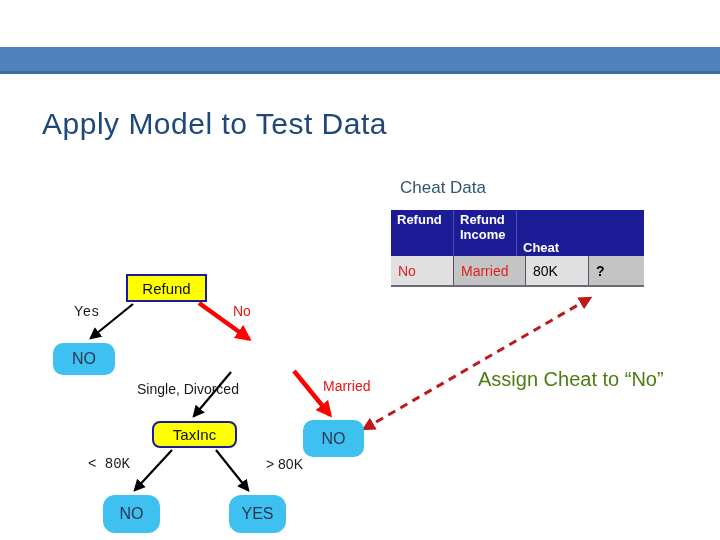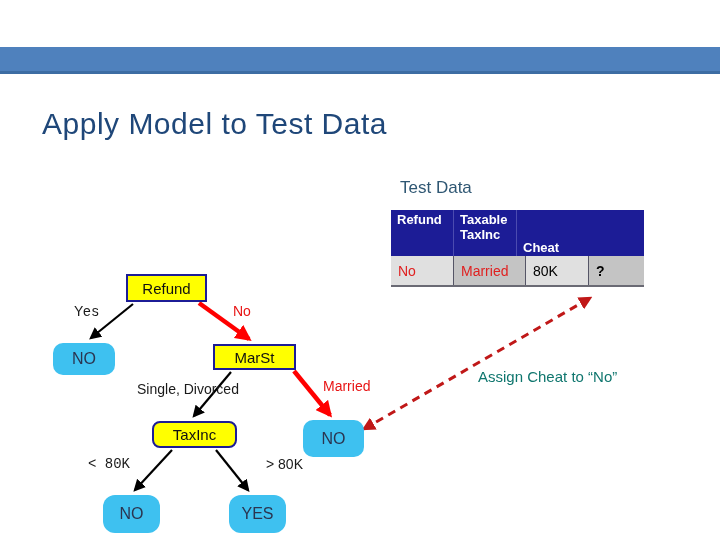--- a/index.html
+++ b/index.html
@@ -41,36 +41,36 @@
   .leaf-yes-high{left:229px;top:448px;width:57px;height:38px;border-radius:12px;}
 
   .branch-label{position:absolute;font-size:14px;color:#1a1a1a;white-space:nowrap;}
   .lbl-yes{left:74px;top:256px;letter-spacing:1px;}
   .lbl-no{left:233px;top:256px;color:#E81414;}
   .lbl-sd{left:137px;top:334px;}
   .lbl-married{left:323px;top:331px;color:#E81414;}
   .lbl-lt{left:88px;top:409px;font-family:Liberation Mono, monospace;}
   .lbl-gt{left:266px;top:409px;}
 
-  .annotation{position:absolute;left:478px;top:321px;font-size:15px;color:#0f766e;white-space:nowrap;text-align:center;}
+  .annotation{position:absolute;left:478px;top:321px;font-size:20px;color:#4d7c0f;white-space:nowrap;text-align:center;}
 
   .arrows{position:absolute;left:0;top:0;width:720px;height:540px;pointer-events:none;}
 </style>
 </head>
 <body>
 
 <div class="slide">
   <div class="banner"></div>
   <h1 class="title">Apply Model to Test Data</h1>
-  <div class="testdata-label">Test Data</div>
+  <div class="testdata-label">Cheat Data</div>
 
   <div class="table">
     <div class="thead">
       <div class="th c1">Refund</div>
-      <div class="th c3">Taxable TaxInc</div>
+      <div class="th c3">Refund Income</div>
       <div class="th c4">Cheat</div>
     </div>
     <div class="trow">
       <div class="td c1 shade-a red-text">No</div>
       <div class="td c2 shade-b red-text">Married</div>
       <div class="td c3 shade-a">80K</div>
       <div class="td c4 shade-b bold">?</div>
     </div>
   </div>
 
@@ -99,21 +99,20 @@
     <line x1="294" y1="324" x2="330" y2="368" stroke="#FF0000" stroke-width="4.5" marker-end="url(#ah-red)"></line>
 
     <line x1="172" y1="403" x2="135" y2="443" stroke="#000000" stroke-width="2.2" marker-end="url(#ah-black)"></line>
 
     <line x1="216" y1="403" x2="248" y2="443" stroke="#000000" stroke-width="2.2" marker-end="url(#ah-black)"></line>
 
     <line x1="364" y1="382" x2="590" y2="251" stroke="#C01818" stroke-width="3" stroke-dasharray="8 6" marker-end="url(#ah-dred-end)" marker-start="url(#ah-dred-start)"></line>
   </svg>
 
   <div class="node node-refund">Refund</div>
-  <div class="node node-marst">MarSt</div>
   <div class="node node-taxinc">TaxInc</div>
 
   <div class="leaf leaf-no1">NO</div>
   <div class="leaf leaf-no-married">NO</div>
   <div class="leaf leaf-no-low">NO</div>
   <div class="leaf leaf-yes-high">YES</div>
 
   <div class="branch-label lbl-yes">Yes</div>
   <div class="branch-label lbl-no">No</div>
   <div class="branch-label lbl-sd">Single, Divorced</div>

